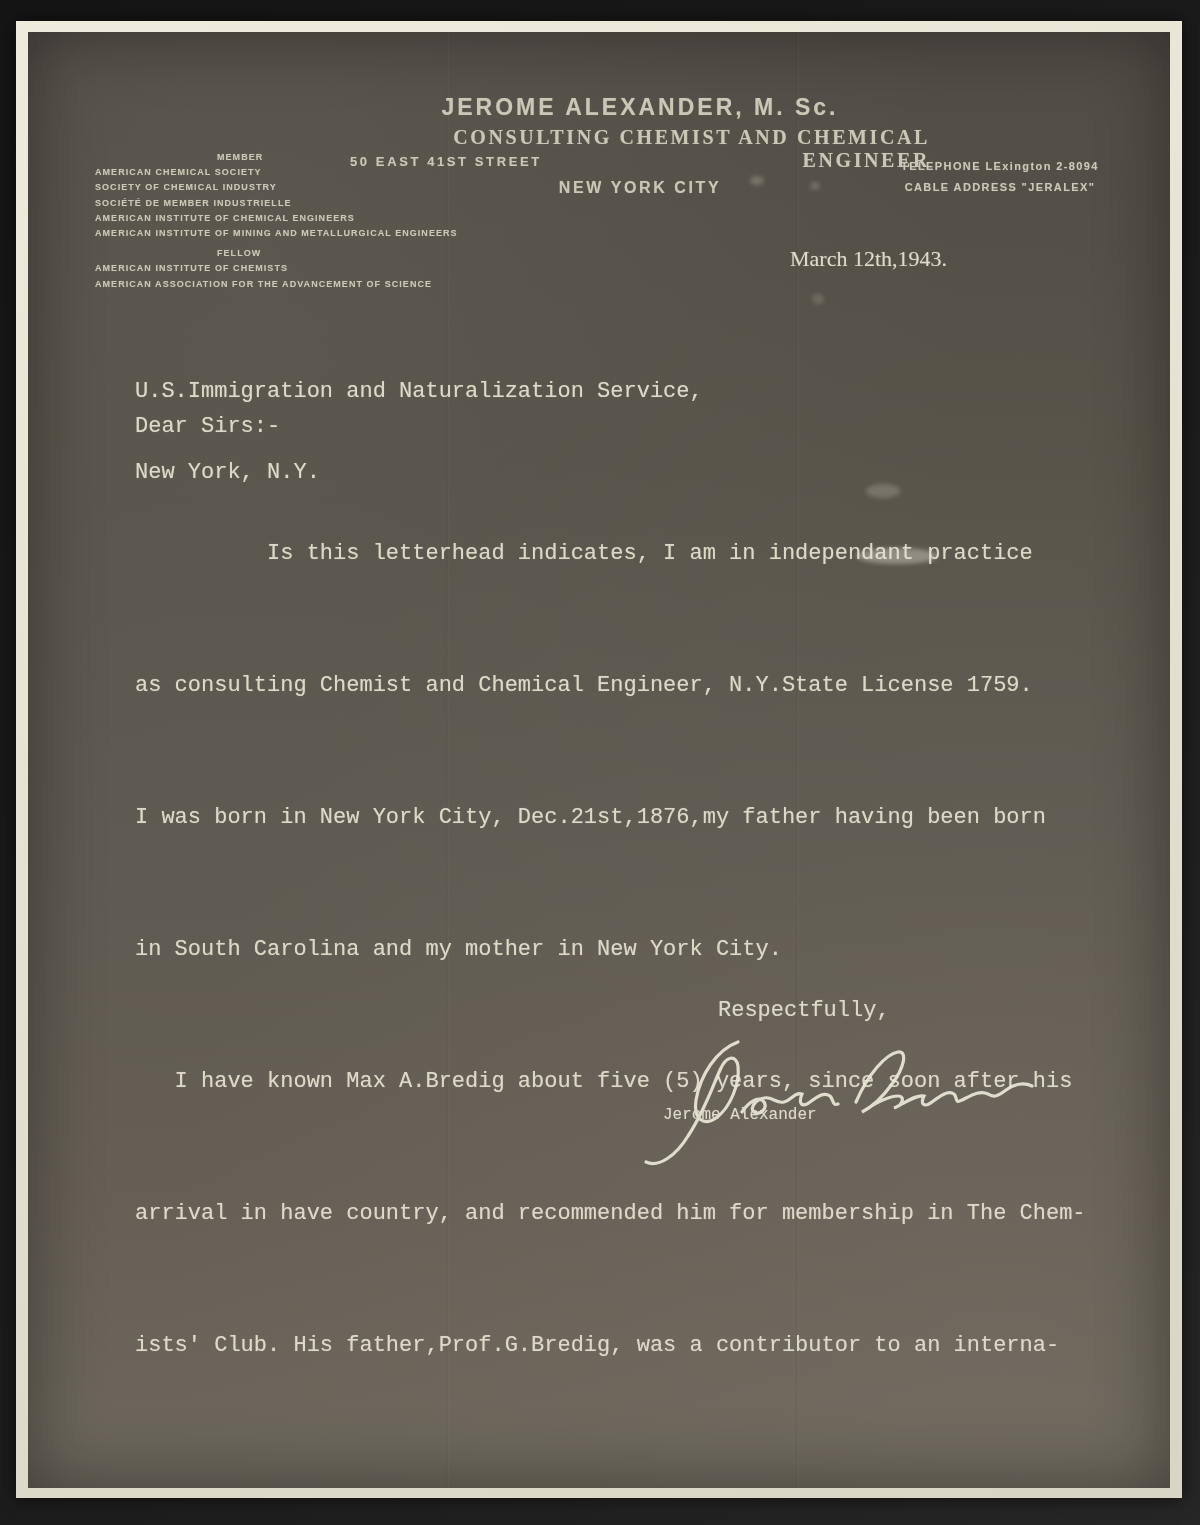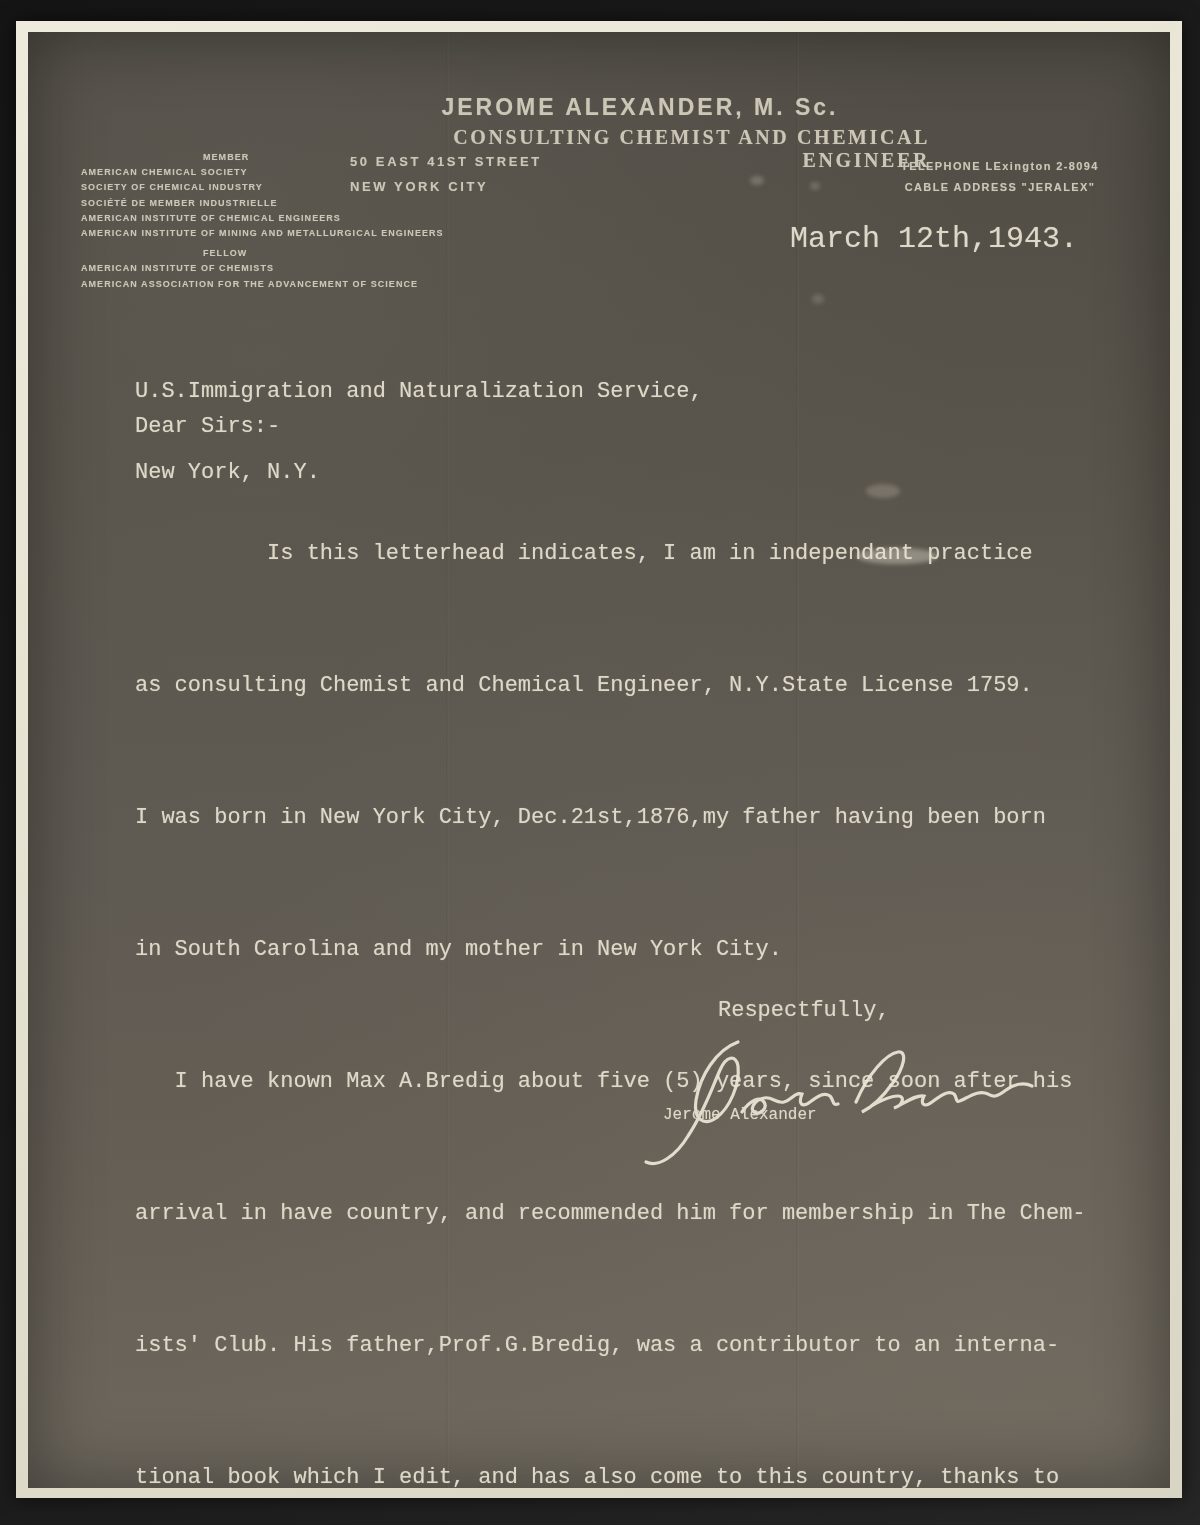--- a/index.html
+++ b/index.html
@@ -29,33 +29,33 @@
   .smudge{position:absolute;border-radius:50%;filter:blur(2px);}
 
   
   .lh{color:#cbc6b5;font-weight:bold;text-shadow:0 0 1px rgba(220,215,200,.35);}
   #lh-name{position:absolute;left:322px;top:62px;width:580px;text-align:center;
     font-size:23px;letter-spacing:3px;}
   #lh-sub{position:absolute;left:322px;top:94px;width:580px;text-align:right;
     font-size:20px;letter-spacing:2.6px;font-family:Liberation Serif, serif;}
   #lh-addr1{position:absolute;left:322px;top:122px;width:580px;text-align:left;
     font-size:13px;letter-spacing:2.6px;}
-  #lh-addr2{position:absolute;left:322px;top:147px;width:580px;
-    font-size:13px;letter-spacing:2.6px;}
-  #memberships{position:absolute;left:53px;top:118px;width:380px;
+  #lh-addr2{position:absolute;left:322px;top:147px;width:580px;text-align:center;
+    font-size:16px;letter-spacing:2.6px;}
+  #memberships{position:absolute;left:67px;top:118px;width:380px;
     font-size:9px;letter-spacing:1.05px;line-height:15.2px;}
   .ms-head{padding-left:122px;}
   #fellow-head{margin-top:5px;}
   #contacts{position:absolute;left:832px;top:124px;width:280px;text-align:center;
     font-size:11px;letter-spacing:1.4px;line-height:21px;}
 
   
   .tw{font-family:"Liberation Mono","DejaVu Sans Mono",monospace;color:#ddd8c7;
     text-shadow:0 0 1px rgba(235,230,215,.45);white-space:pre;}
-  #date{position:absolute;left:762px;top:190px;font-size:30px;}
+  #date{position:absolute;left:762px;top:214px;font-size:22px;font-family:Liberation Serif, serif;}
   #recipient{position:absolute;left:107px;top:292px;font-size:22px;line-height:27px;}
   #salutation{position:absolute;left:107px;top:382px;font-size:22px;}
   #body{position:absolute;left:107px;top:412px;font-size:22px;line-height:44px;}
   #closing{position:absolute;left:690px;top:966px;font-size:22px;}
   #typed-name{position:absolute;left:635px;top:1050px;font-size:16px;margin-top:24px;}
   #sig{position:absolute;left:592px;top:980px;width:420px;height:160px;overflow:visible;}
   #sig path{fill:none;stroke:#ece7d7;stroke-width:3.2;stroke-linecap:round;opacity:.92;}
 </style>
 </head>
 <body>
@@ -99,21 +99,20 @@
       <div id="salutation" class="tw">Dear Sirs:-</div>
 
       <div id="body" class="tw">
         <div>          Is this letterhead indicates, I am in independant practice</div>
         <div>as consulting Chemist and Chemical Engineer, N.Y.State License 1759.</div>
         <div>I was born in New York City, Dec.21st,1876,my father having been born</div>
         <div>in South Carolina and my mother in New York City.</div>
         <div>   I have known Max A.Bredig about five (5) years, since soon after his</div>
         <div>arrival in have country, and recommended him for membership in The Chem-</div>
         <div>ists' Club. His father,Prof.G.Bredig, was a contributor to an interna-</div>
-        <div>tional book which I edit, and has also come to this country, thanks to</div>
         
         
         
         
       </div>
 
       <div id="closing" class="tw">Respectfully,</div>
 
       <svg id="sig" viewBox="0 0 420 160">
         <path d="M118,30 C96,38 80,64 76,88 C73,108 84,114 96,106 C110,96 120,72 118,54 C116,42 106,44 100,58 C92,76 84,100 68,124 C56,144 38,156 26,150"></path>

